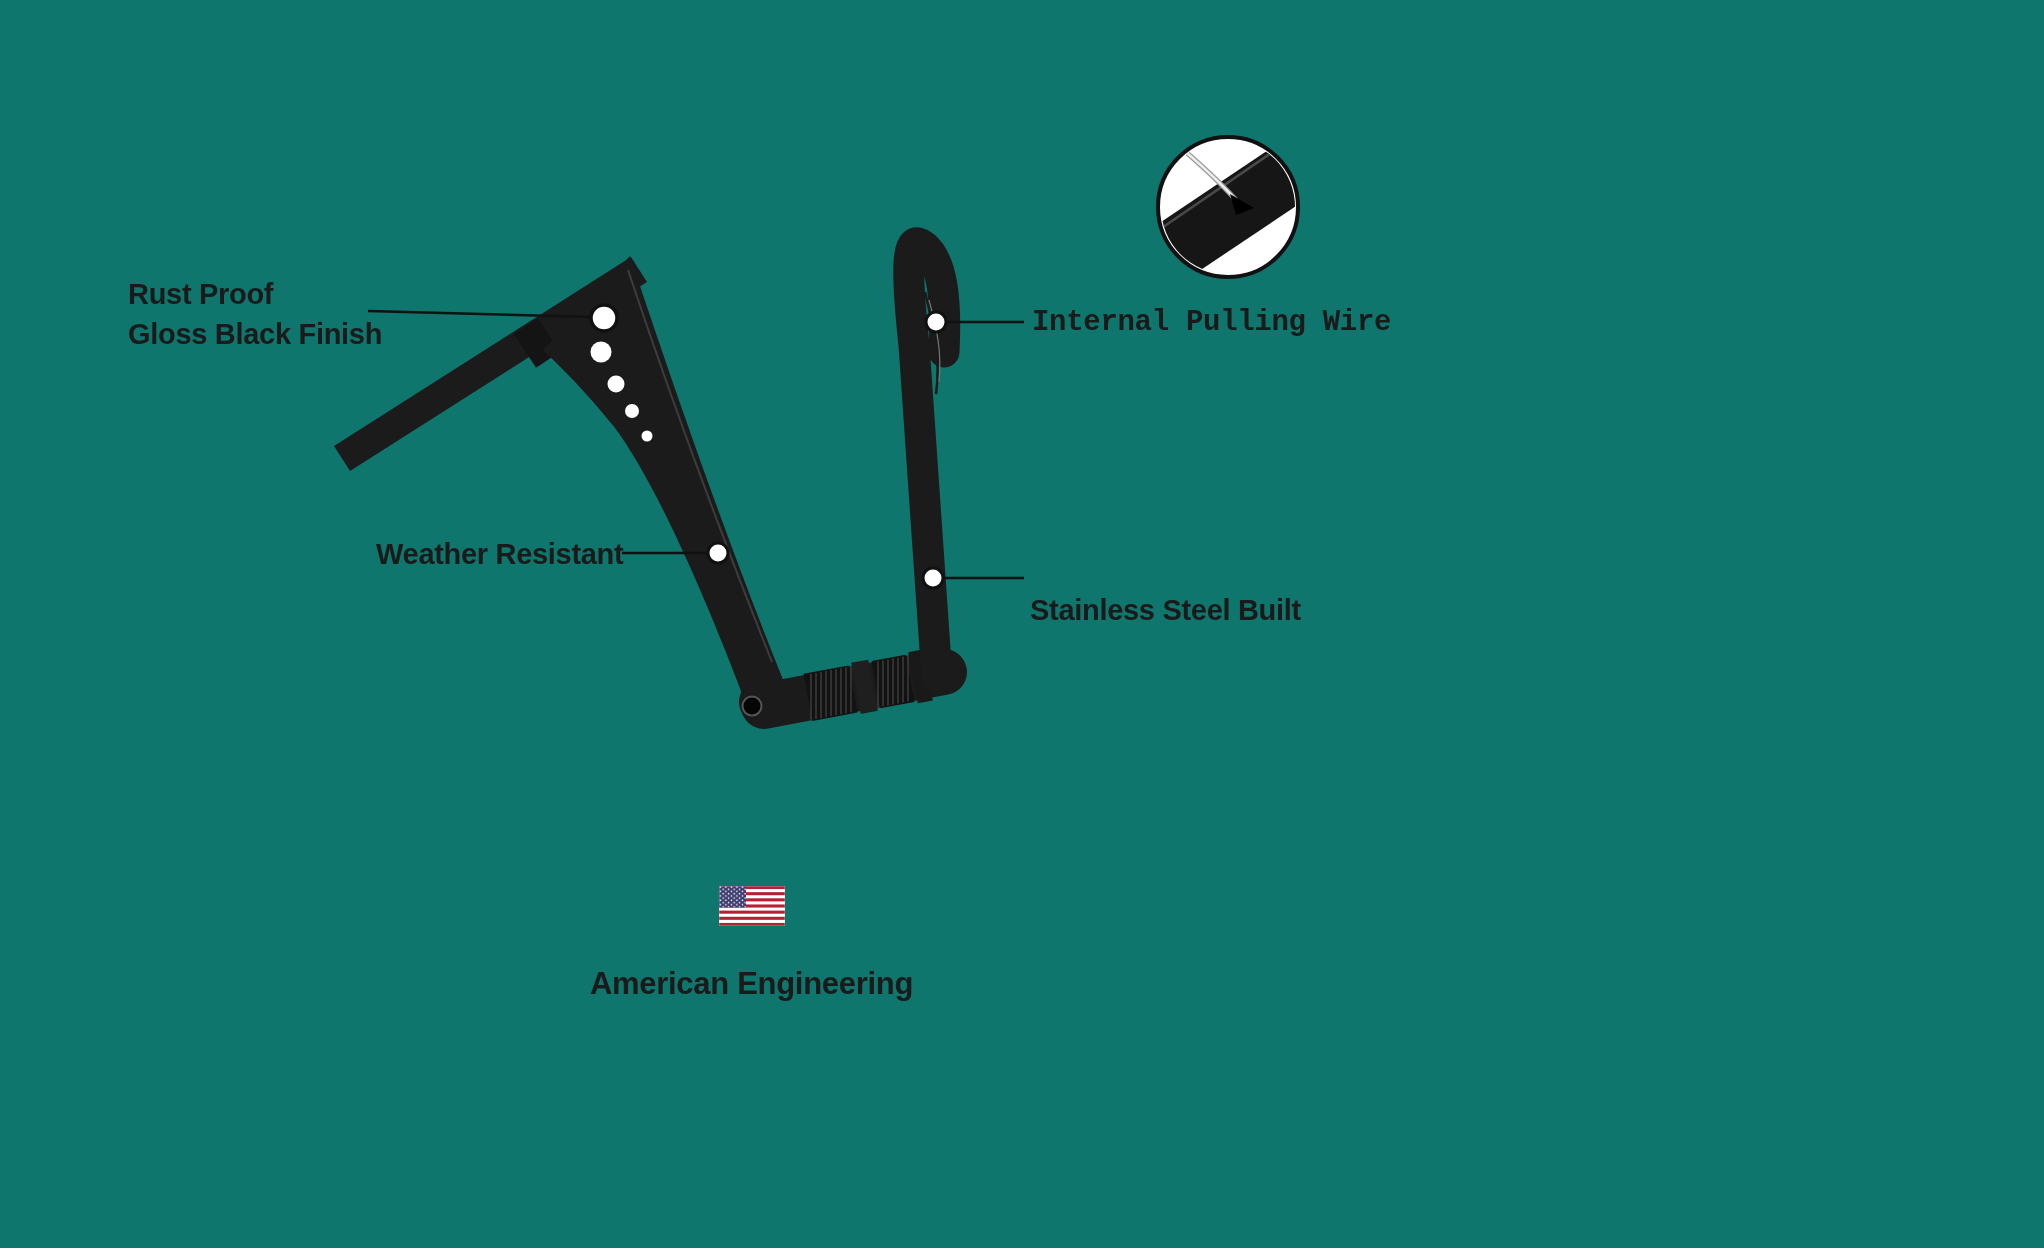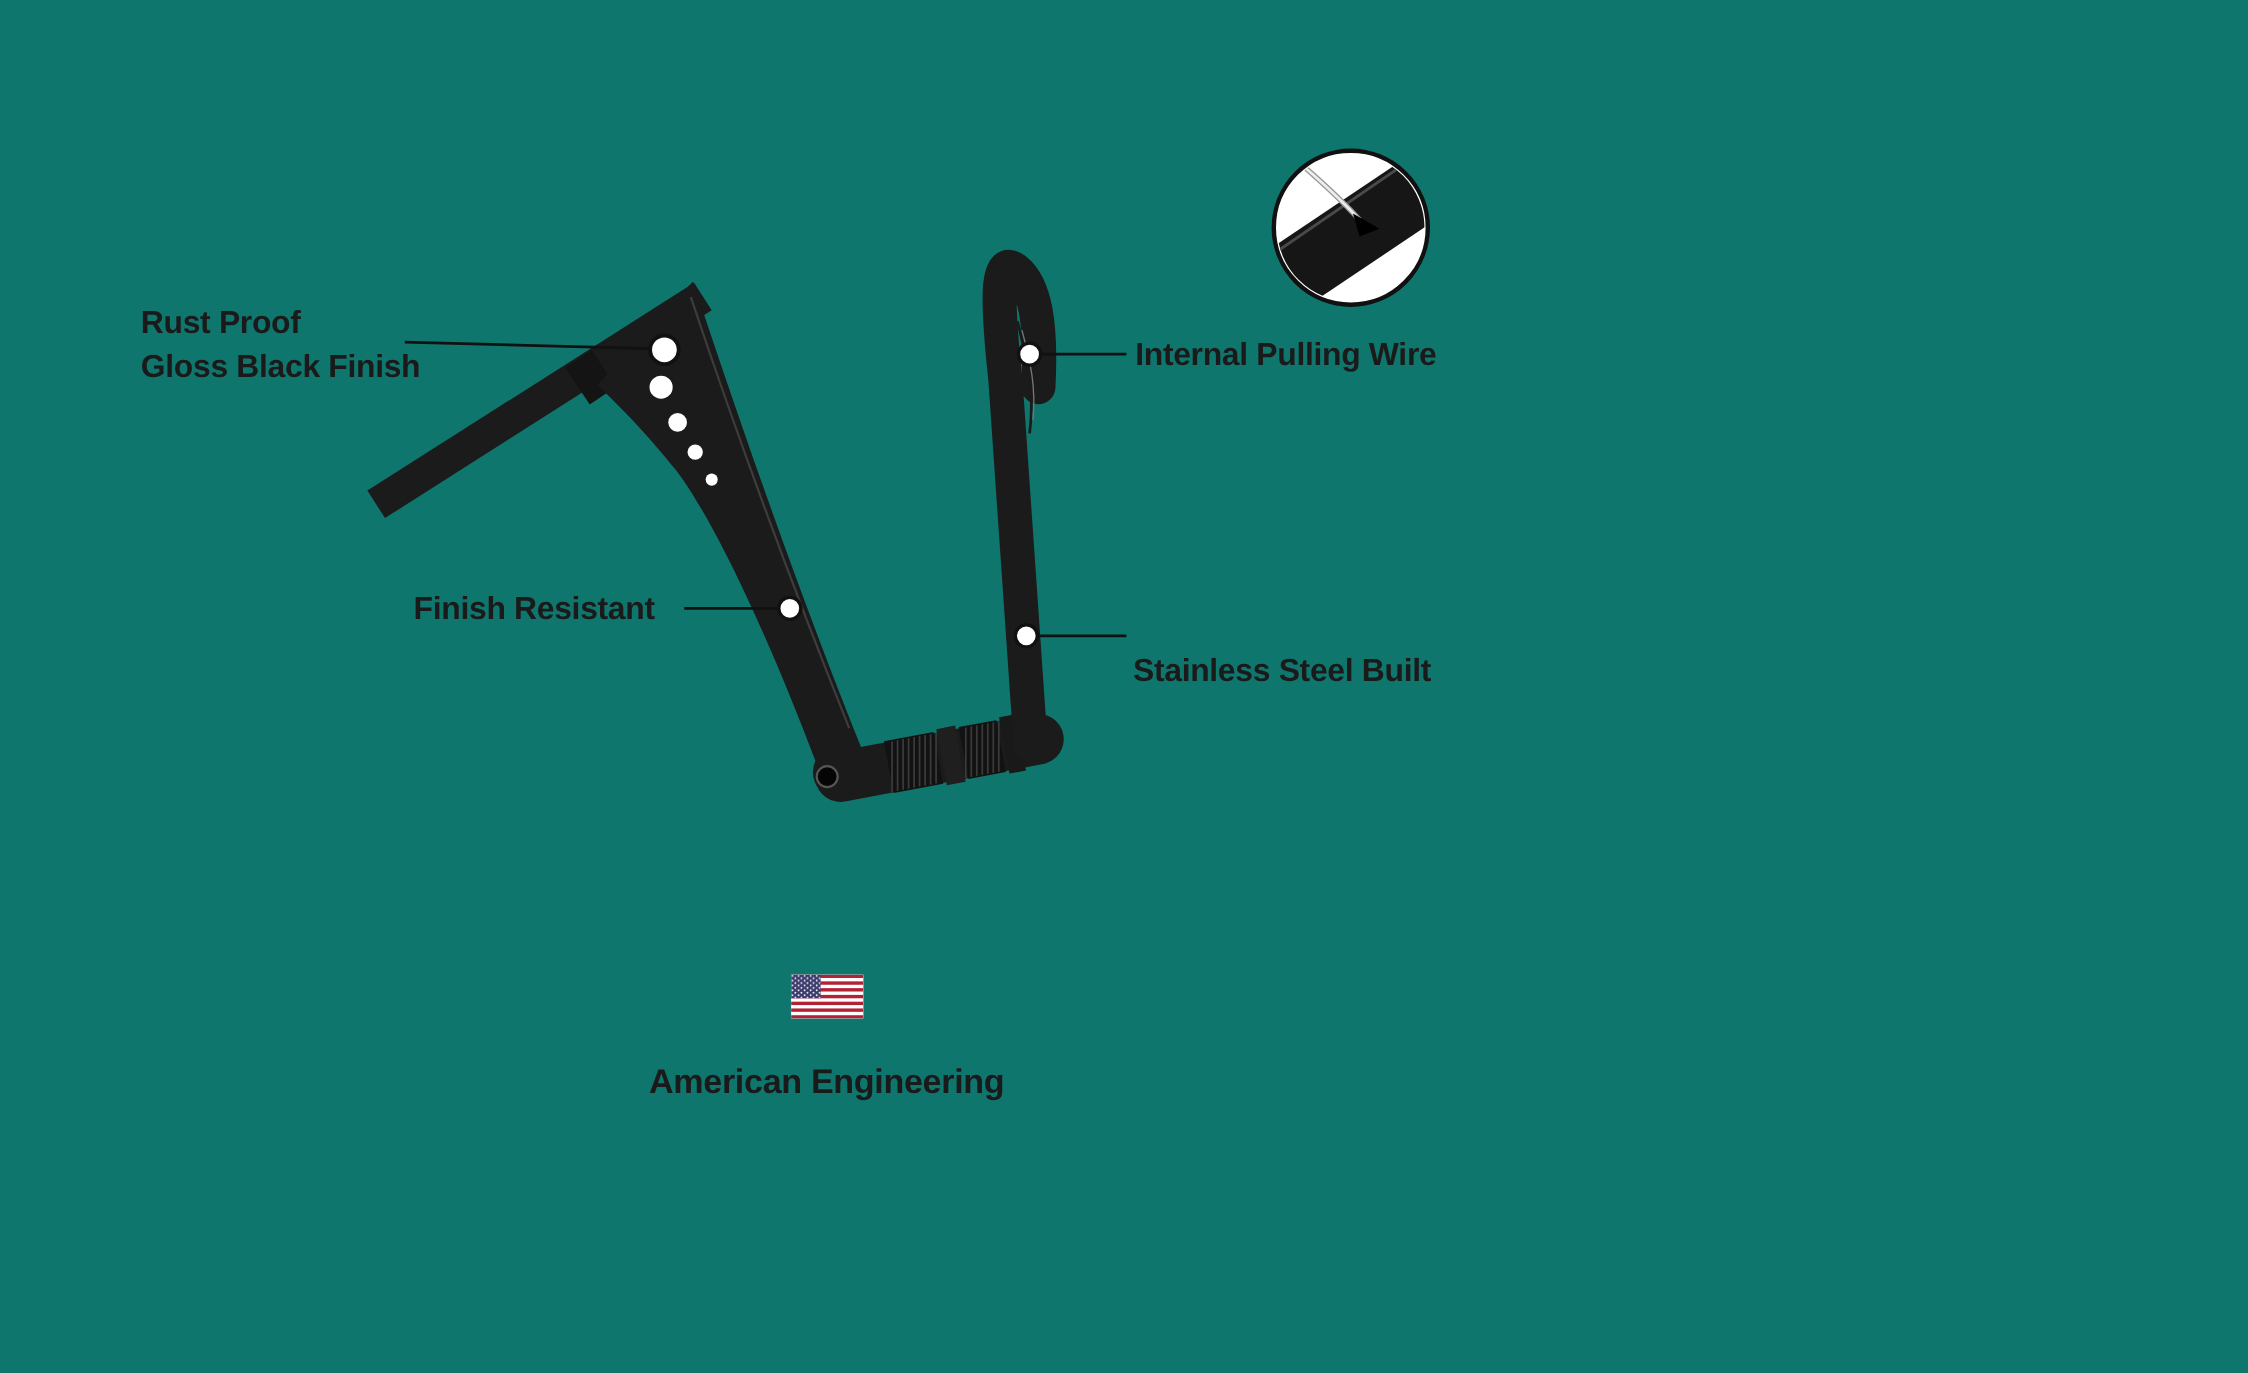--- a/index.html
+++ b/index.html
@@ -16,21 +16,21 @@
     font-family:"Liberation Sans",sans-serif;
     font-weight:700;
     font-size:29px;
     line-height:40px;
     color:#1a1a1a;
     letter-spacing:-0.3px;
     white-space:pre-line;
   }
   .label-rust{left:128px;top:274px;}
   .label-weather{left:376px;top:534px;}
-  .label-wire{left:1032px;top:303px;}
+  .label-wire{left:1032px;top:303px;font-family:Liberation Mono, monospace;}
   .label-steel{left:1030px;top:559px;margin-top:31px;}
   .footer{
     position:absolute;left:590px;top:886px;
     display:flex;align-items:center;gap:40px;flex-direction:column;
   }
   .footer .flag{width:66px;height:40px;display:block;}
   .footer .footer-text{
     font-family:"Liberation Sans",sans-serif;
     font-weight:700;font-size:31px;color:#1a1a1a;letter-spacing:-0.3px;
   }
@@ -138,21 +138,21 @@
         <line x1="1140" y1="243" x2="1290" y2="140" stroke="#4a4a4a" stroke-width="2.5"></line>
         <path d="M 1172,140 C 1198,162 1218,180 1236,200" fill="none" stroke="#999999" stroke-width="5"></path>
         <path d="M 1172,140 C 1198,162 1218,180 1236,200" fill="none" stroke="#eeeeee" stroke-width="2.5"></path>
         <polygon points="1230,194 1254,208 1236,215" fill="#000000"></polygon>
       </g>
     </g>
   </svg>
 
   <div class="label label-rust">Rust Proof
 Gloss Black Finish</div>
-  <div class="label label-weather">Finish Resistant</div>
+  <div class="label label-weather">Weather Resistant</div>
   <div class="label label-wire">Internal Pulling Wire</div>
   <div class="label label-steel">Stainless Steel Built</div>
 
   <div class="footer">
     <svg class="flag" viewBox="0 0 66 40">
       <rect x="0" y="0" width="66" height="40" fill="#ffffff"></rect>
       <rect x="0" y="0" width="66" height="3.08" fill="#b22234"></rect>
       <rect x="0" y="6.15" width="66" height="3.08" fill="#b22234"></rect>
       <rect x="0" y="12.31" width="66" height="3.08" fill="#b22234"></rect>
       <rect x="0" y="18.46" width="66" height="3.08" fill="#b22234"></rect>

